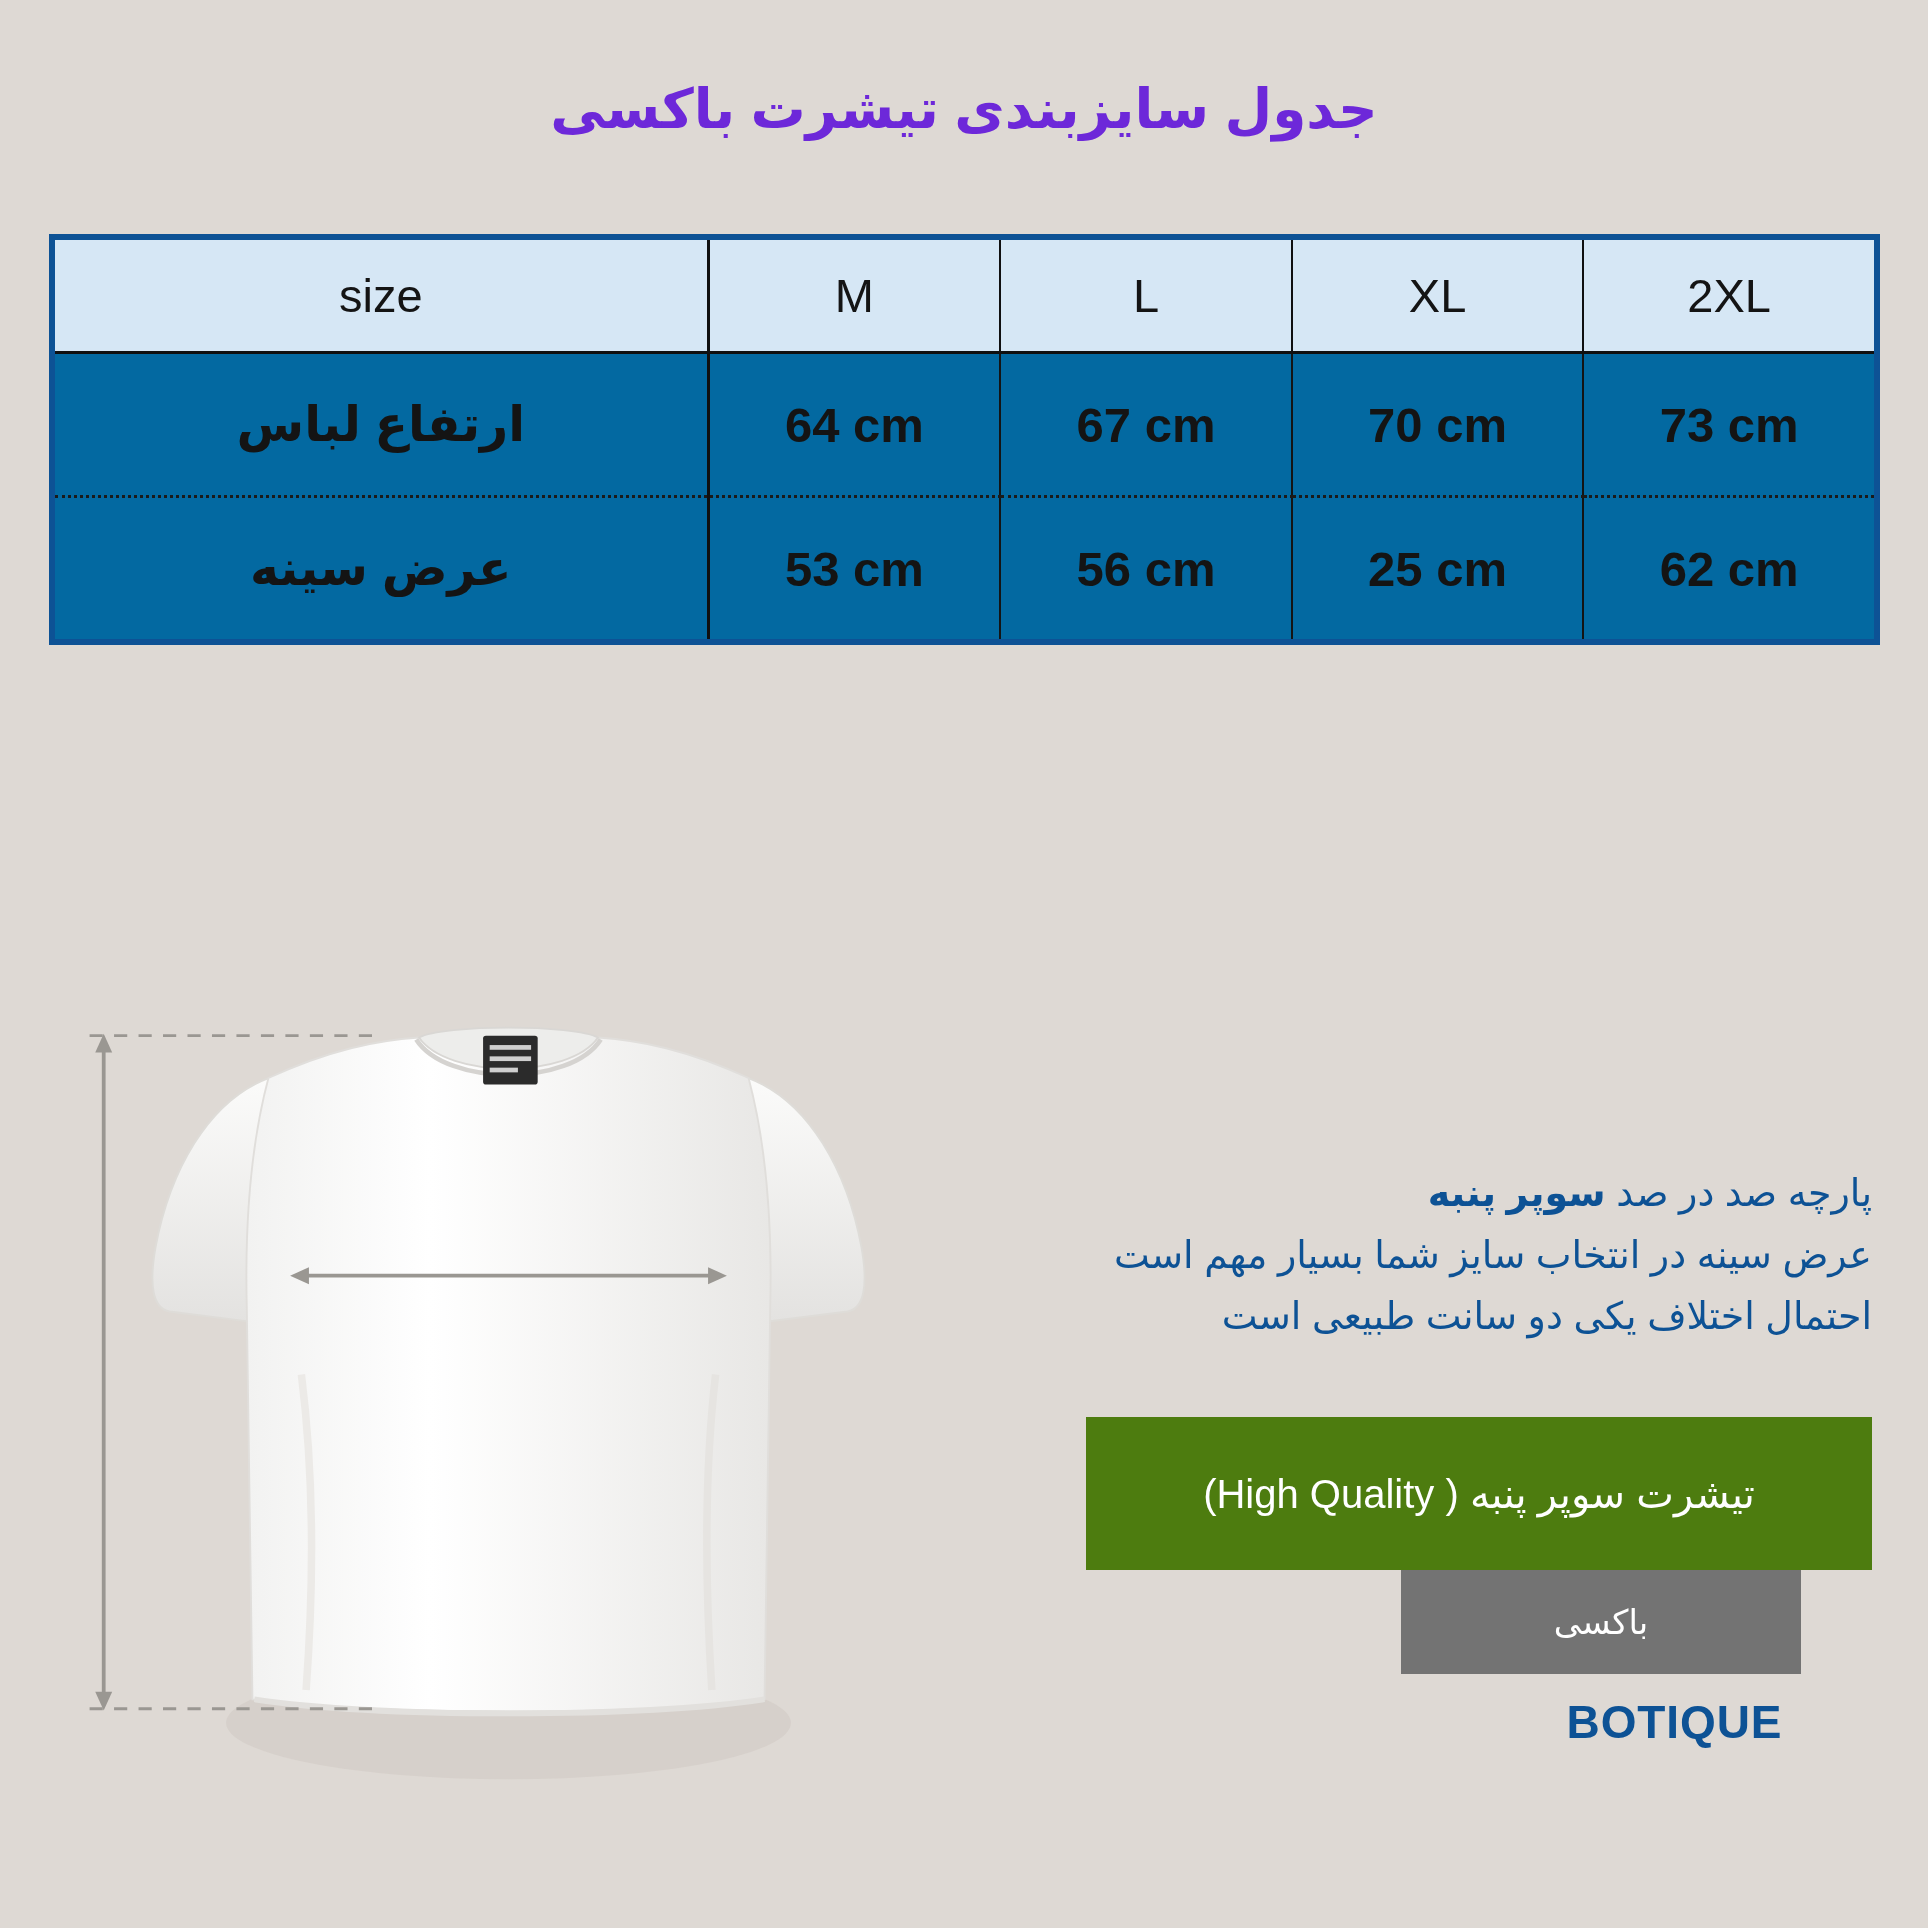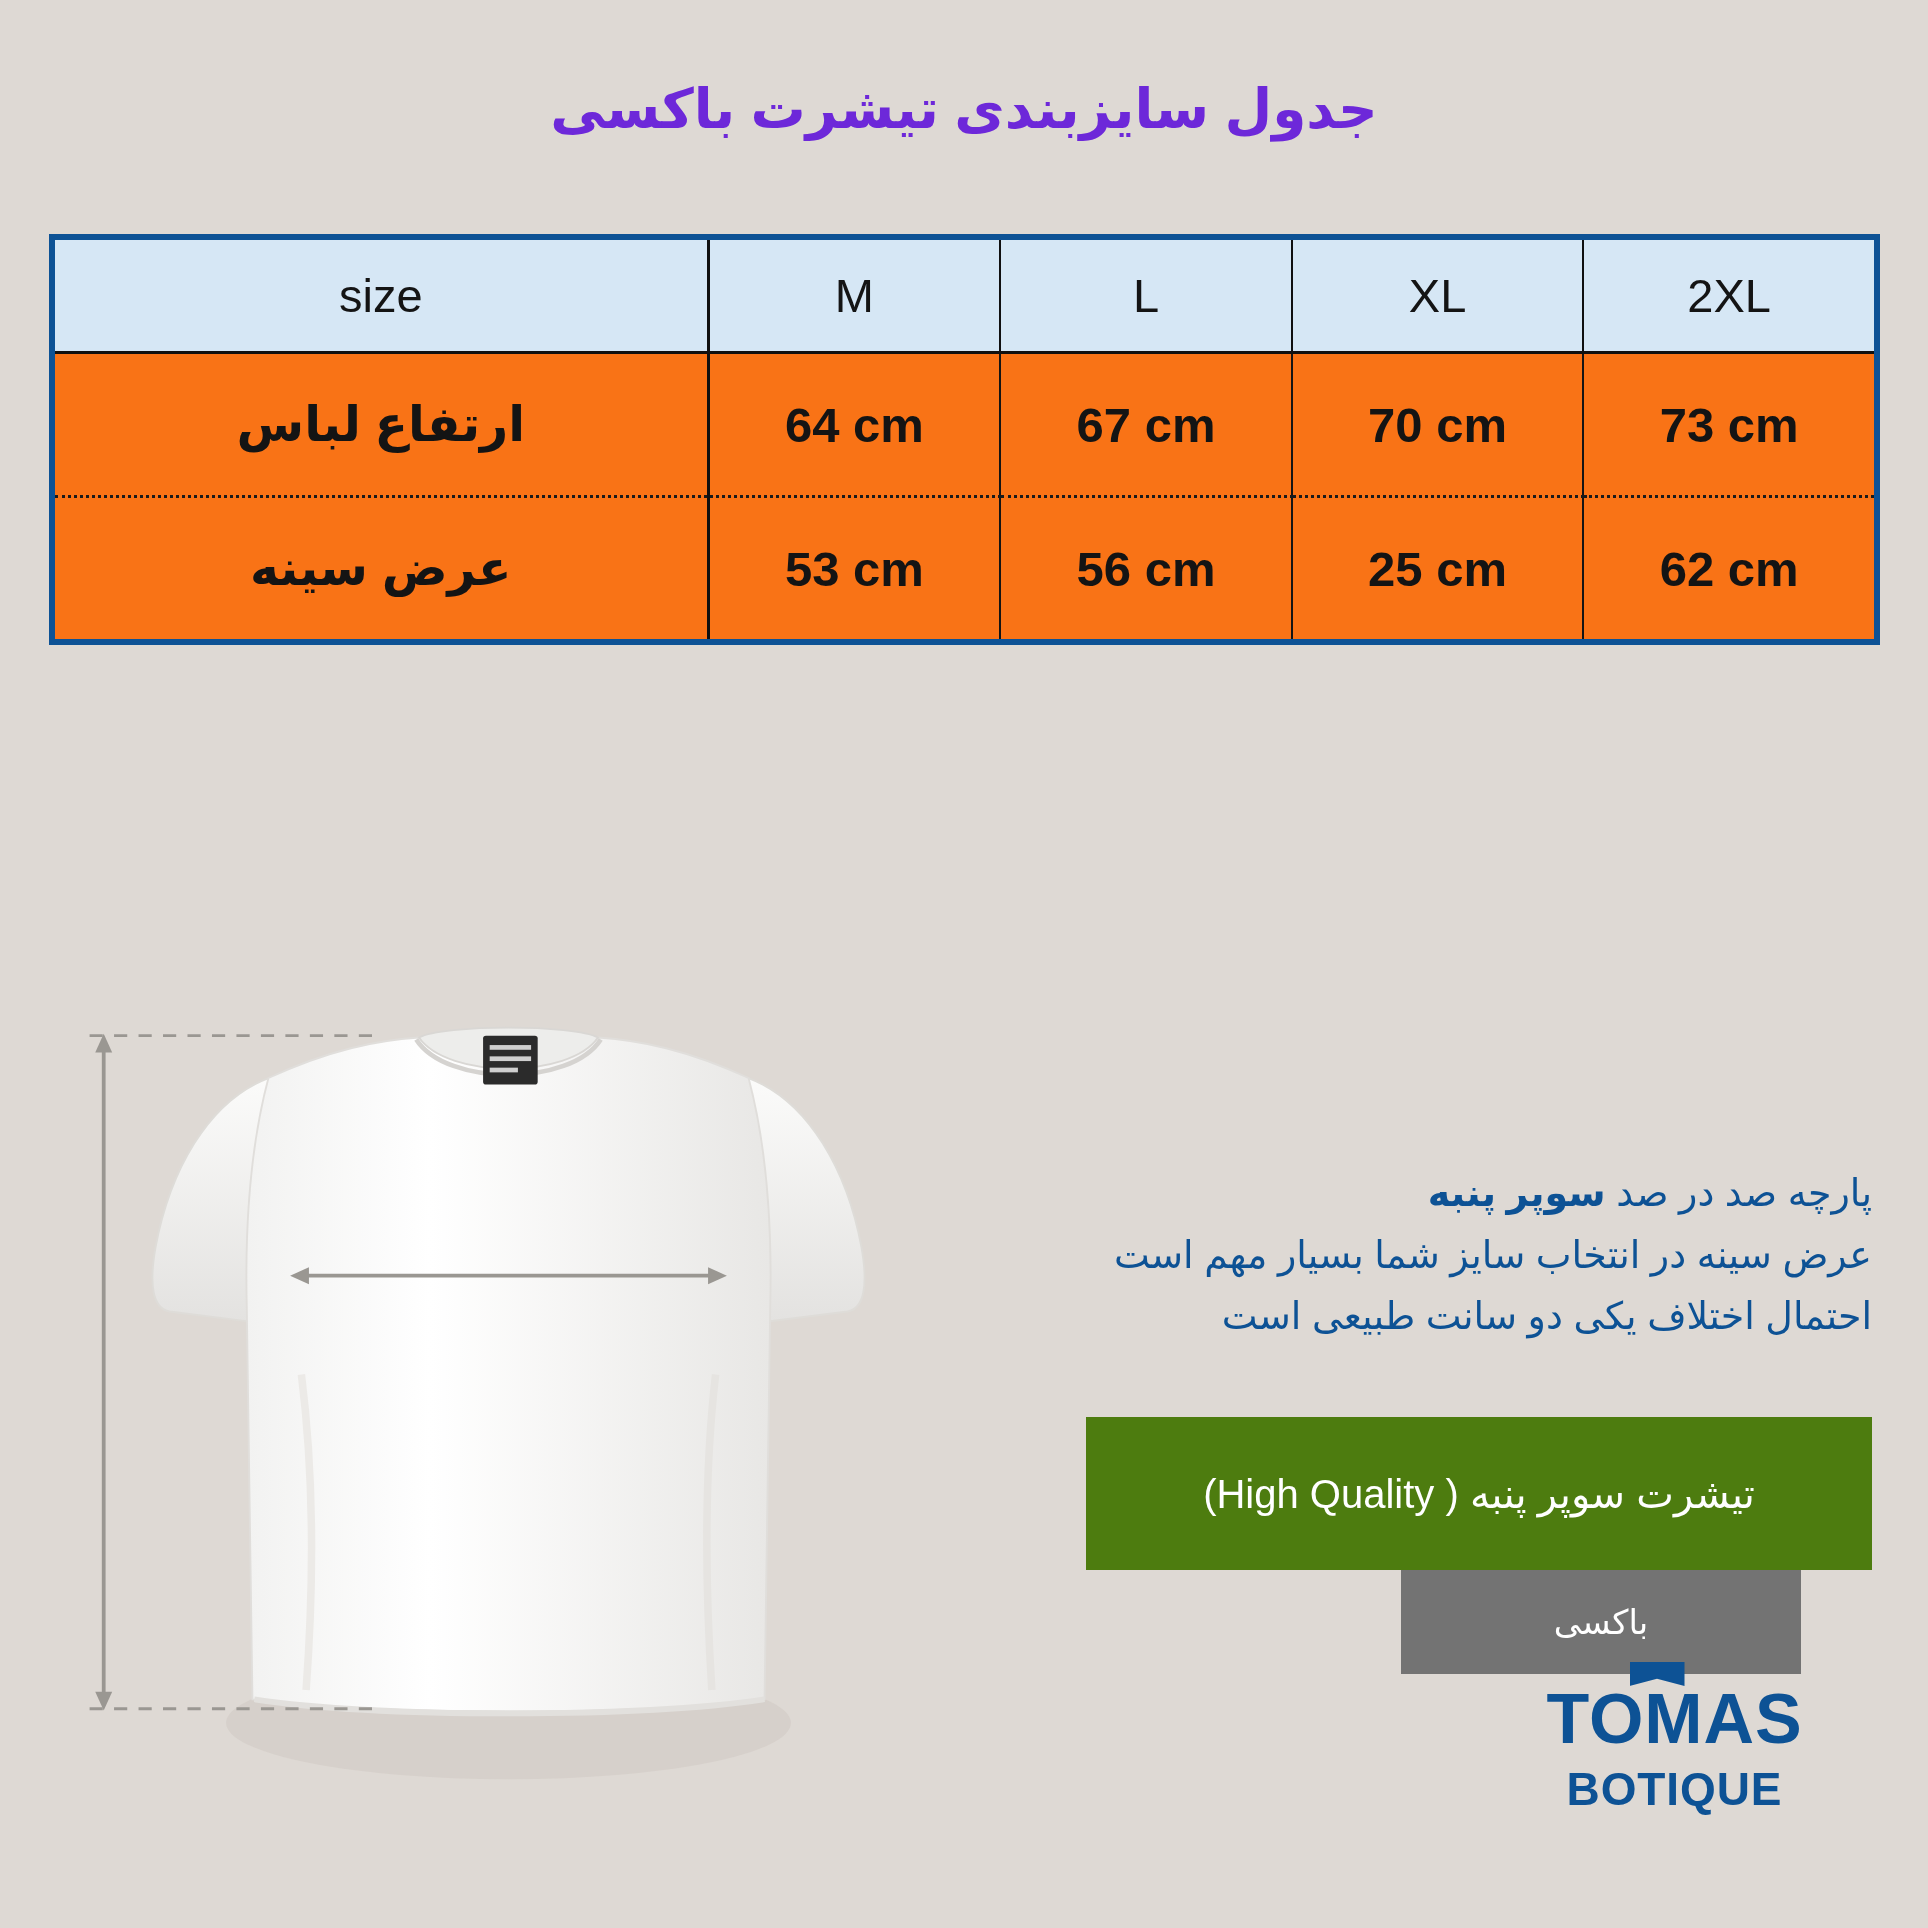--- a/index.html
+++ b/index.html
@@ -29,21 +29,21 @@
     direction: rtl;
   }
 
   
   .size-table-wrap {
     position: absolute;
     top: 234px;
     left: 49px;
     width: 1831px;
     border: 6.6px solid #0d5295;
-    background: #f97316;
+    background: #0369a1;
     box-sizing: border-box;
   }
   table.size-table {
     width: 100%;
     border-collapse: collapse;
     table-layout: fixed;
     direction: ltr;
   }
   table.size-table th,
   table.size-table td {
@@ -269,19 +269,15 @@
     <span>پارچه صد در صد </span><b>سوپر پنبه</b>
   </div>
   <div class="line">عرض سینه  در انتخاب سایز شما بسیار مهم است</div>
   <div class="line">احتمال اختلاف یکی دو سانت طبیعی است</div>
 </div>
 
 <div class="quality-bar">تیشرت سوپر پنبه ( High Quality)</div>
 <div class="boxy-bar">باکسی</div>
 
 <div class="logo">
-  <div class="logo-top">
-    <span class="logo-flag"></span>
-    <span>TOMAS</span>
-  </div>
   <div class="logo-bottom">BOTIQUE</div>
 </div>
 
 
 </body></html>

